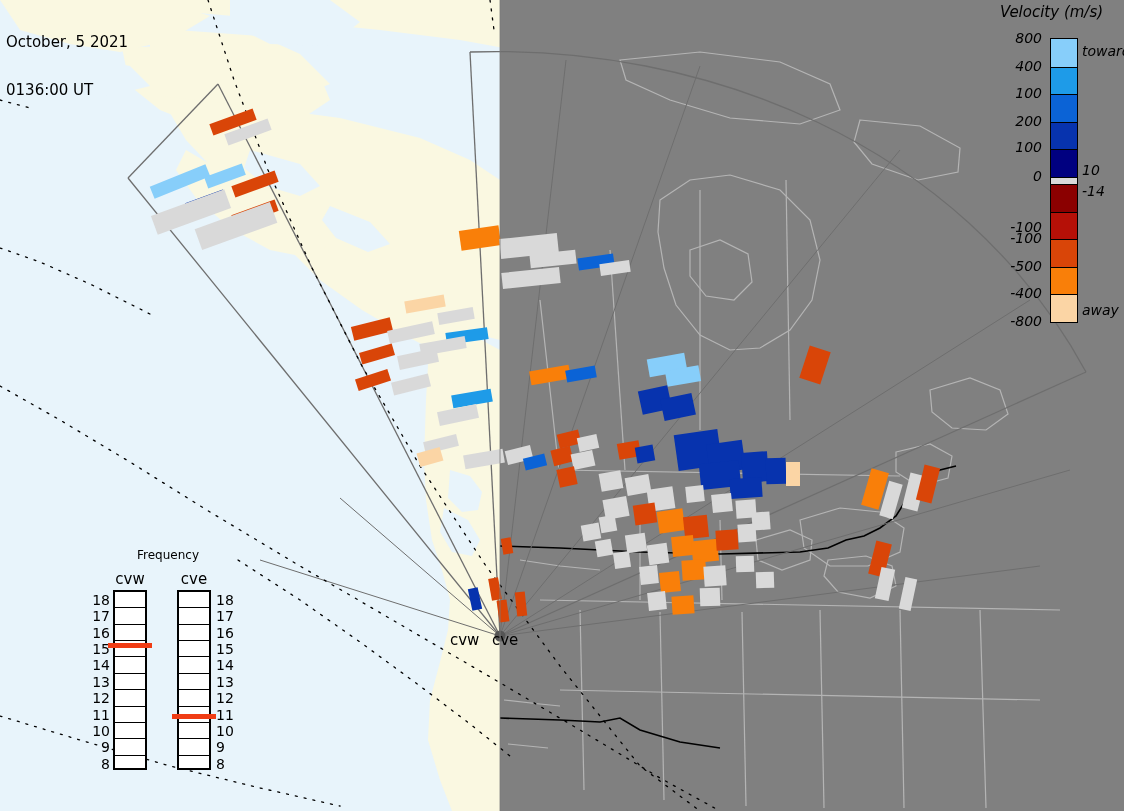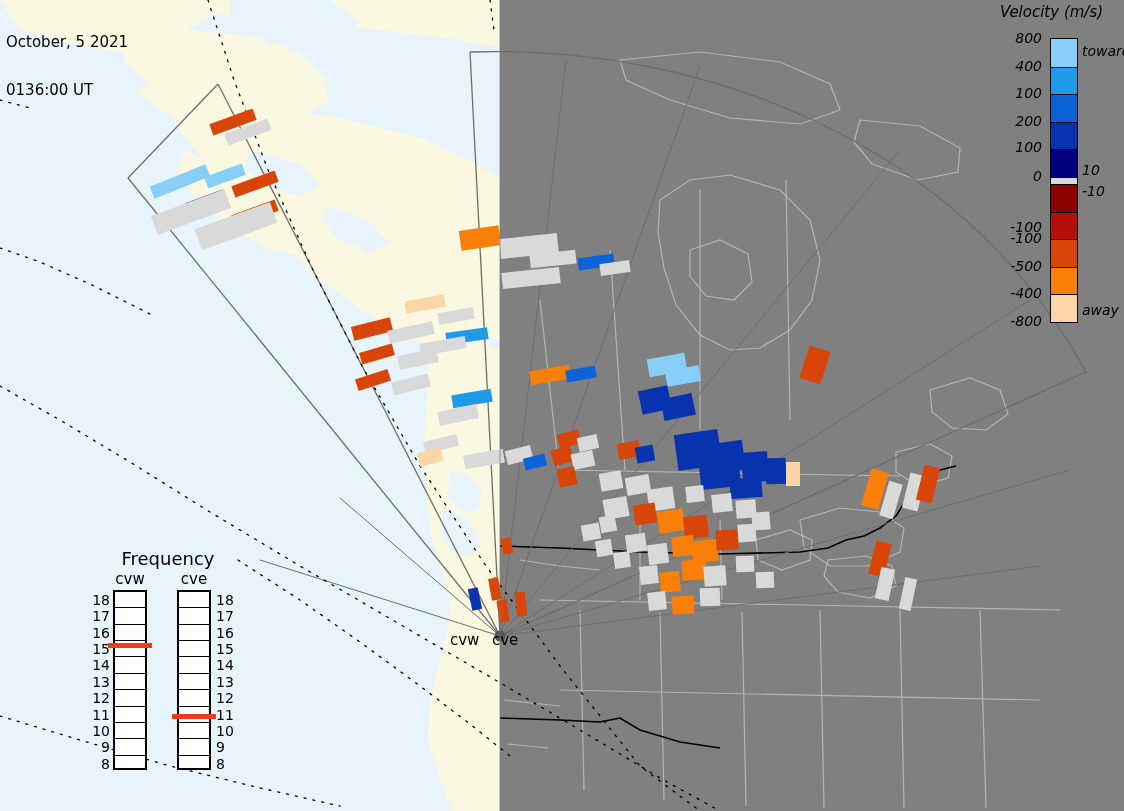--- a/index.html
+++ b/index.html
@@ -25,21 +25,21 @@
   .cbsep{border-top:1px solid #000;}
   #cbticks{position:absolute;left:-8px;top:0;width:50px;height:340px;}
   .cbtick{position:absolute;right:0;text-align:right;font-size:14px;color:#000;
           line-height:14px;width:50px;}
   .cbside{position:absolute;left:82px;font-size:14px;color:#000;line-height:14px;
           white-space:nowrap;}
 
   
   #freqwrap{left:88px;top:548px;width:160px;height:240px;}
   #freqtitle{position:absolute;left:0;top:0;width:160px;text-align:center;
-             font-size:18px;color:#000;}
+             font-size:12px;color:#000;}
   .fqcol{position:absolute;top:22px;font-size:15px;color:#000;text-align:center;}
   .fqbar{position:absolute;top:42px;width:34px;height:180px;
          border:2px solid #000;box-sizing:border-box;background:#fff;}
   .fqseg{width:100%;height:18px;box-sizing:border-box;border-bottom:1px solid #000;}
   .fqseg:last-child{border-bottom:none;}
   .fqmark{position:absolute;height:5px;background:#F03C14;}
   .fqlab{position:absolute;font-size:14px;color:#000;line-height:14px;}
 
   
   .sitelab{position:absolute;font-size:15px;color:#000;white-space:nowrap;}
@@ -308,21 +308,21 @@
         <div class="cbtick" style="top: 140px;">100</div>
         <div class="cbtick" style="top: 169px;">0</div>
         <div class="cbtick" style="top: 220px;">-100</div>
         <div class="cbtick" style="top: 231.2px;">-100</div>
         <div class="cbtick" style="top: 258.8px;">-500</div>
         <div class="cbtick" style="top: 286.4px;">-400</div>
         <div class="cbtick" style="top: 314px;">-800</div>
       </div>
     <div class="cbside" id="cb-toward" style="top:44px">toward</div>
     <div class="cbside" id="cb-pos" style="top:163px">10</div>
-    <div class="cbside" id="cb-neg" style="top:184px">-10</div>
+    <div class="cbside" id="cb-neg" style="top:184px">-14</div>
     <div class="cbside" id="cb-away" style="top:303px">away</div>
   </div>
 
   <div class="ovl" id="freqwrap">
     <div id="freqtitle">Frequency</div>
     <div class="fqcol" id="fqname0" style="left:22px;width:40px">cvw</div>
     <div class="fqcol" id="fqname1" style="left:86px;width:40px">cve</div>
     <div class="fqbar" id="fqbar0" style="left:25px">
         <div class="fqseg" style="height: 16.3636px;"></div>
         <div class="fqseg" style="height: 16.3636px;"></div>

